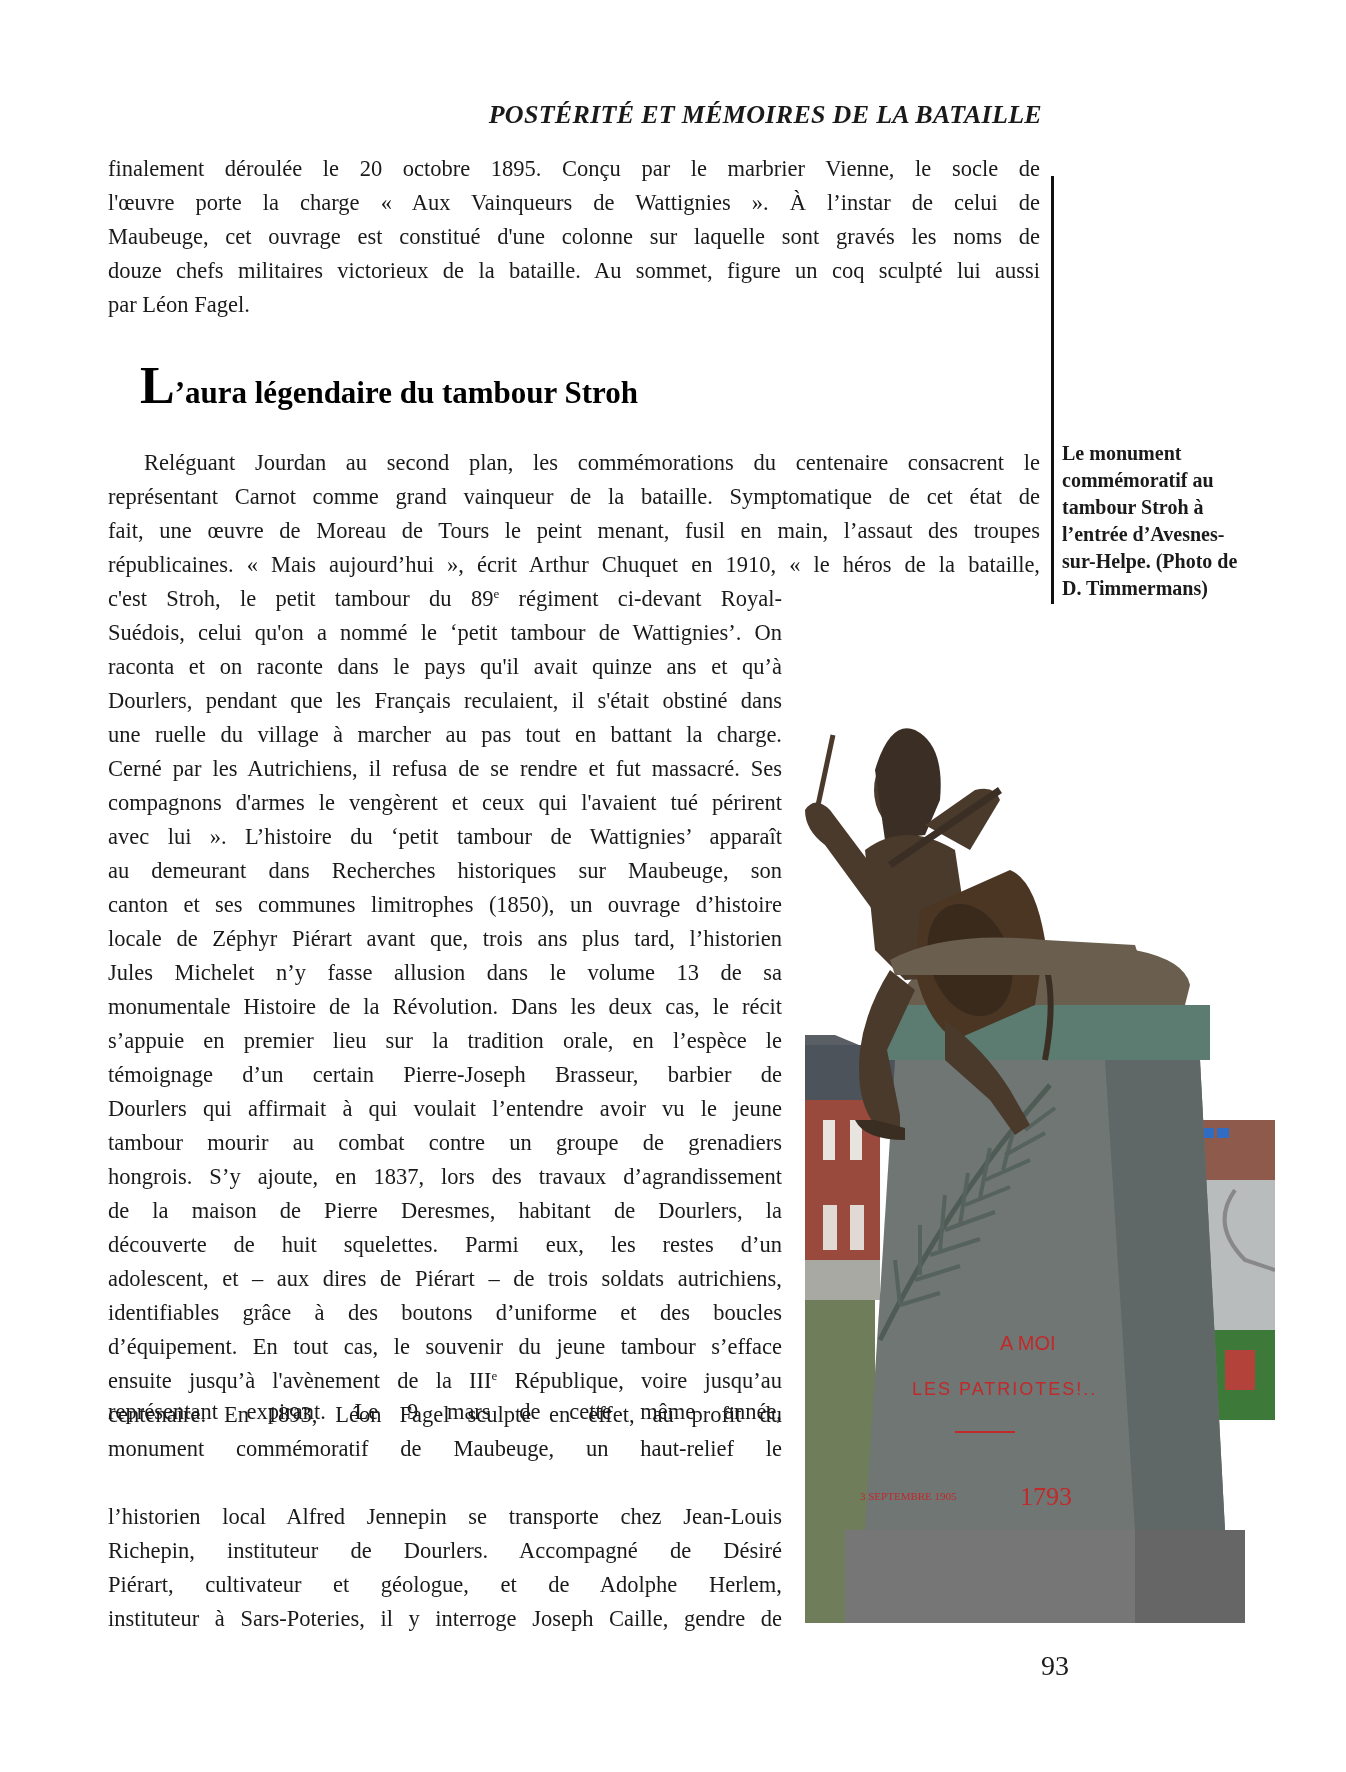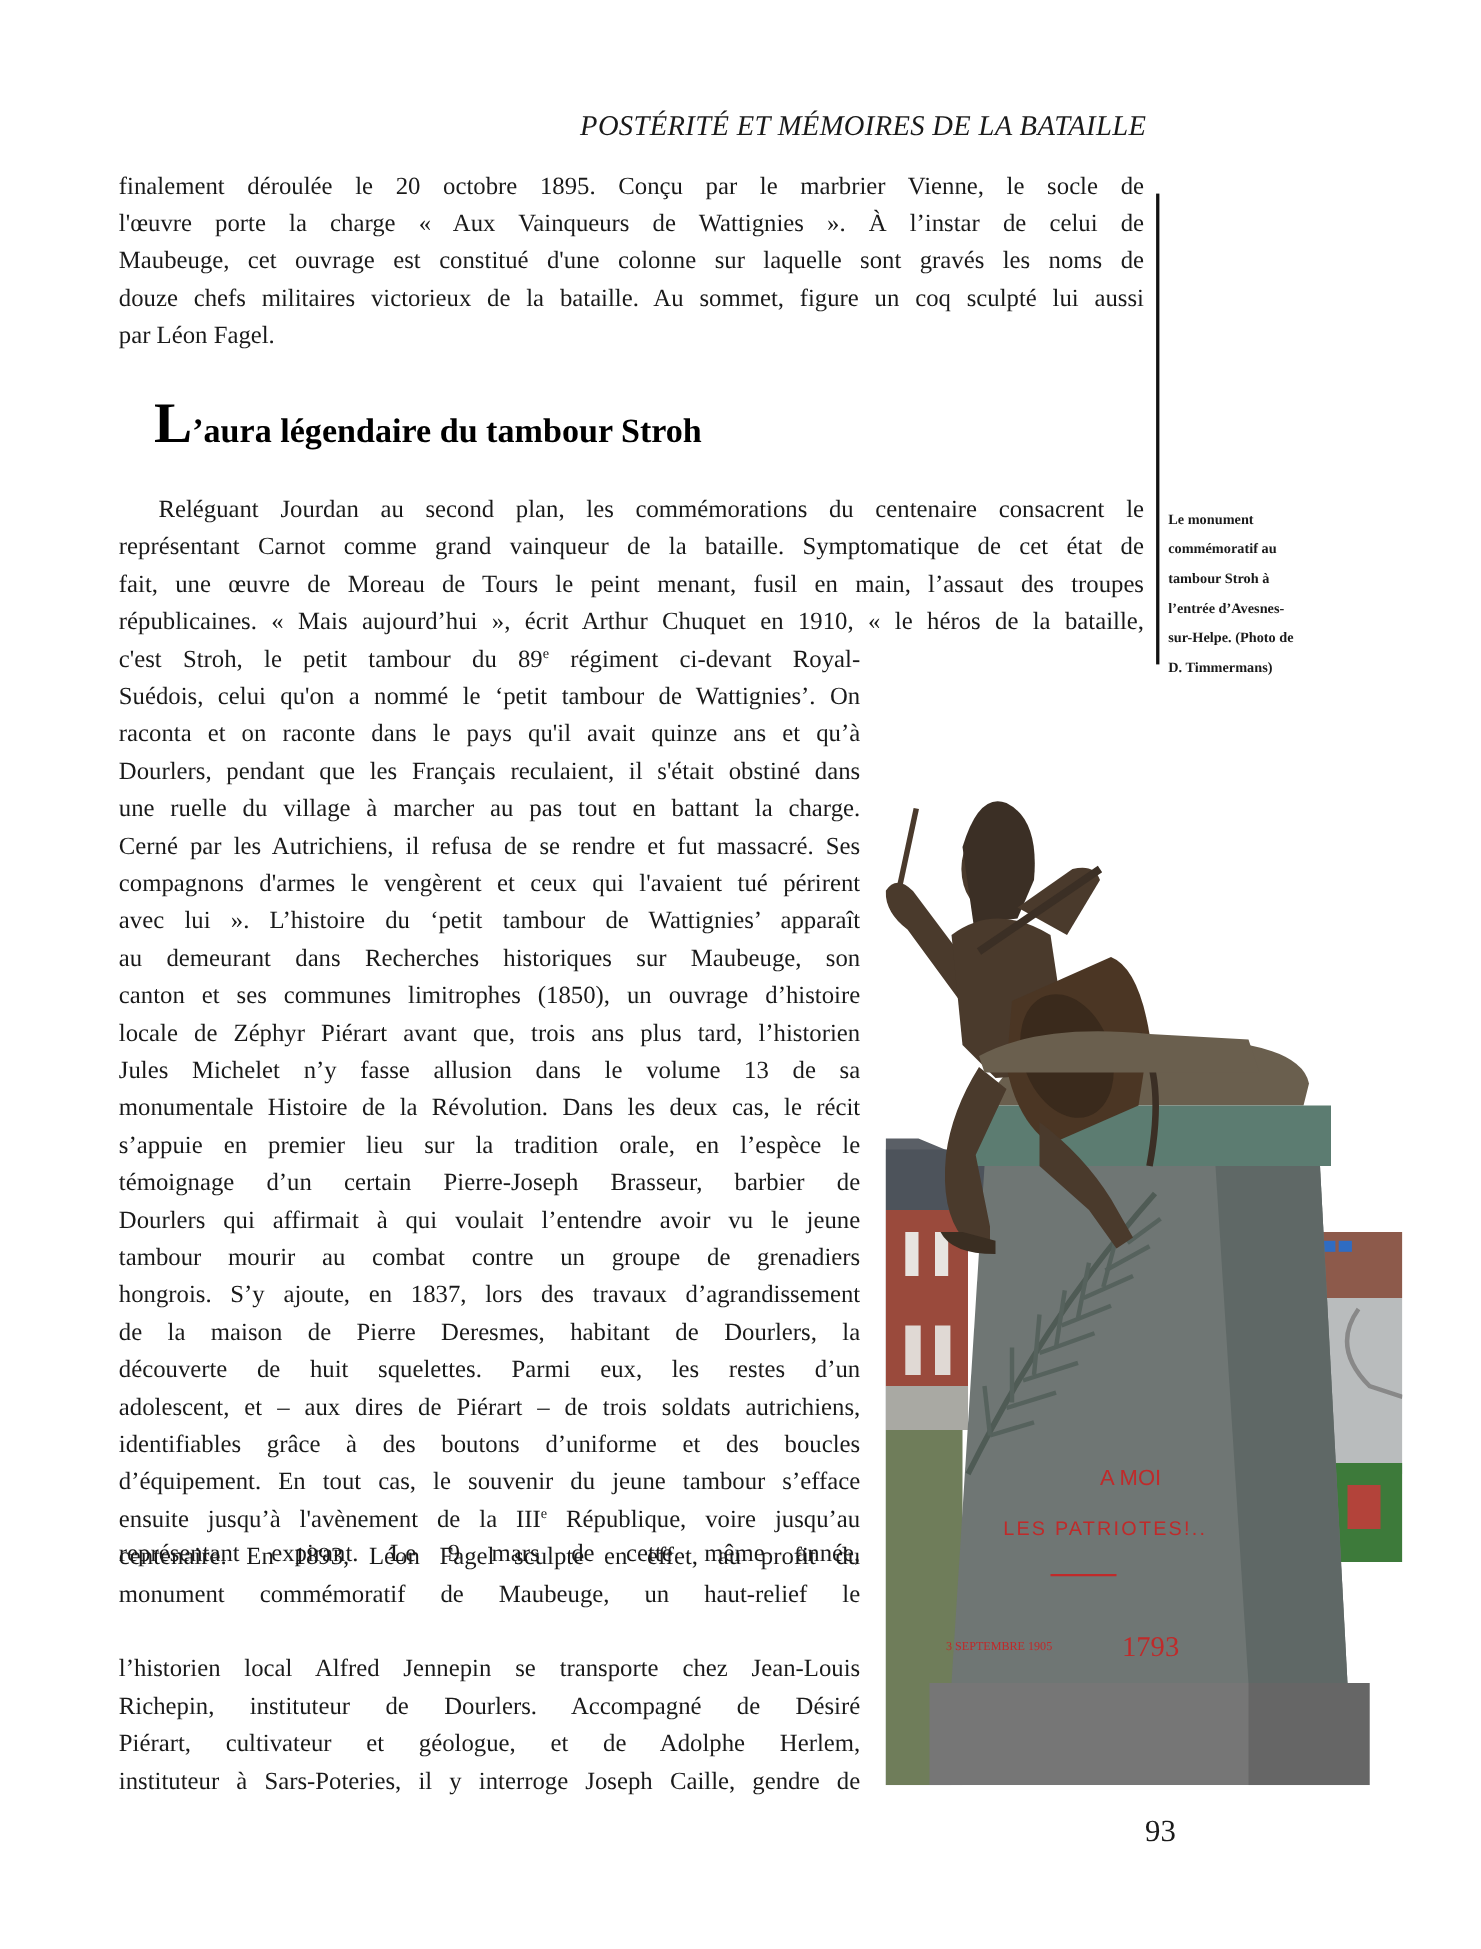--- a/index.html
+++ b/index.html
@@ -1,32 +1,32 @@
 <!DOCTYPE html>
 <html><head>
 <meta charset="utf-8">
 <style>
   html, body { margin: 0; padding: 0; background: #ffffff; }
   body { width: 1346px; height: 1772px; position: relative; overflow: hidden;
          font-family: "Liberation Serif", "DejaVu Serif", serif; color: #1a1a1a; }
   .running-head { position: absolute; left: 420px; top: 100px; width: 622px; text-align: right;
-         font-style: italic; font-weight: normal; font-size: 26px; letter-spacing: 0.3px; color:#1a1a1a; }
+         font-style: italic; font-weight: bold; font-size: 26px; letter-spacing: 0.3px; color:#1a1a1a; }
   .line { position: absolute; left: 108px; font-size: 22.5px; line-height: 34px; white-space: nowrap;
           text-align: justify; text-align-last: justify; }
   .line.full { width: 932px; }
   .line.narrow { width: 674px; }
   .line.last { text-align-last: left; }
   .line.indent { padding-left: 36px; box-sizing: border-box; }
   .it { }
   sup { font-size: 13px; line-height: 0; vertical-align: 8px; }
   .heading { position: absolute; left: 140px; top: 360px; font-size: 31px; font-weight: bold; color:#000000; }
   .heading .big { font-size: 52px; font-weight: bold; line-height: 1; }
   .vrule { position: absolute; left: 1051px; top: 176px; width: 3px; height: 428px; background: #111; }
-  .caption { position: absolute; left: 1062px; top: 458px; width: 180px; font-weight: bold;
-             font-size: 13px; line-height: 27px; color:#1a1a1a; }
+  .caption { position: absolute; left: 1062px; top: 440px; width: 180px; font-weight: bold;
+             font-size: 20px; line-height: 27px; color:#1a1a1a; }
   .caption div { white-space: nowrap; }
   .photo { position: absolute; left: 805px; top: 650px; width: 470px; height: 973px; overflow: hidden; background:#fff; }
   .page-number { position: absolute; left: 1030px; top: 1650px; width: 50px; text-align: center;
                  font-weight: normal; font-size: 28px; }
 </style>
 </head>
 <body>
 
 <div class="running-head">POSTÉRITÉ ET MÉMOIRES DE LA BATAILLE</div>
 

